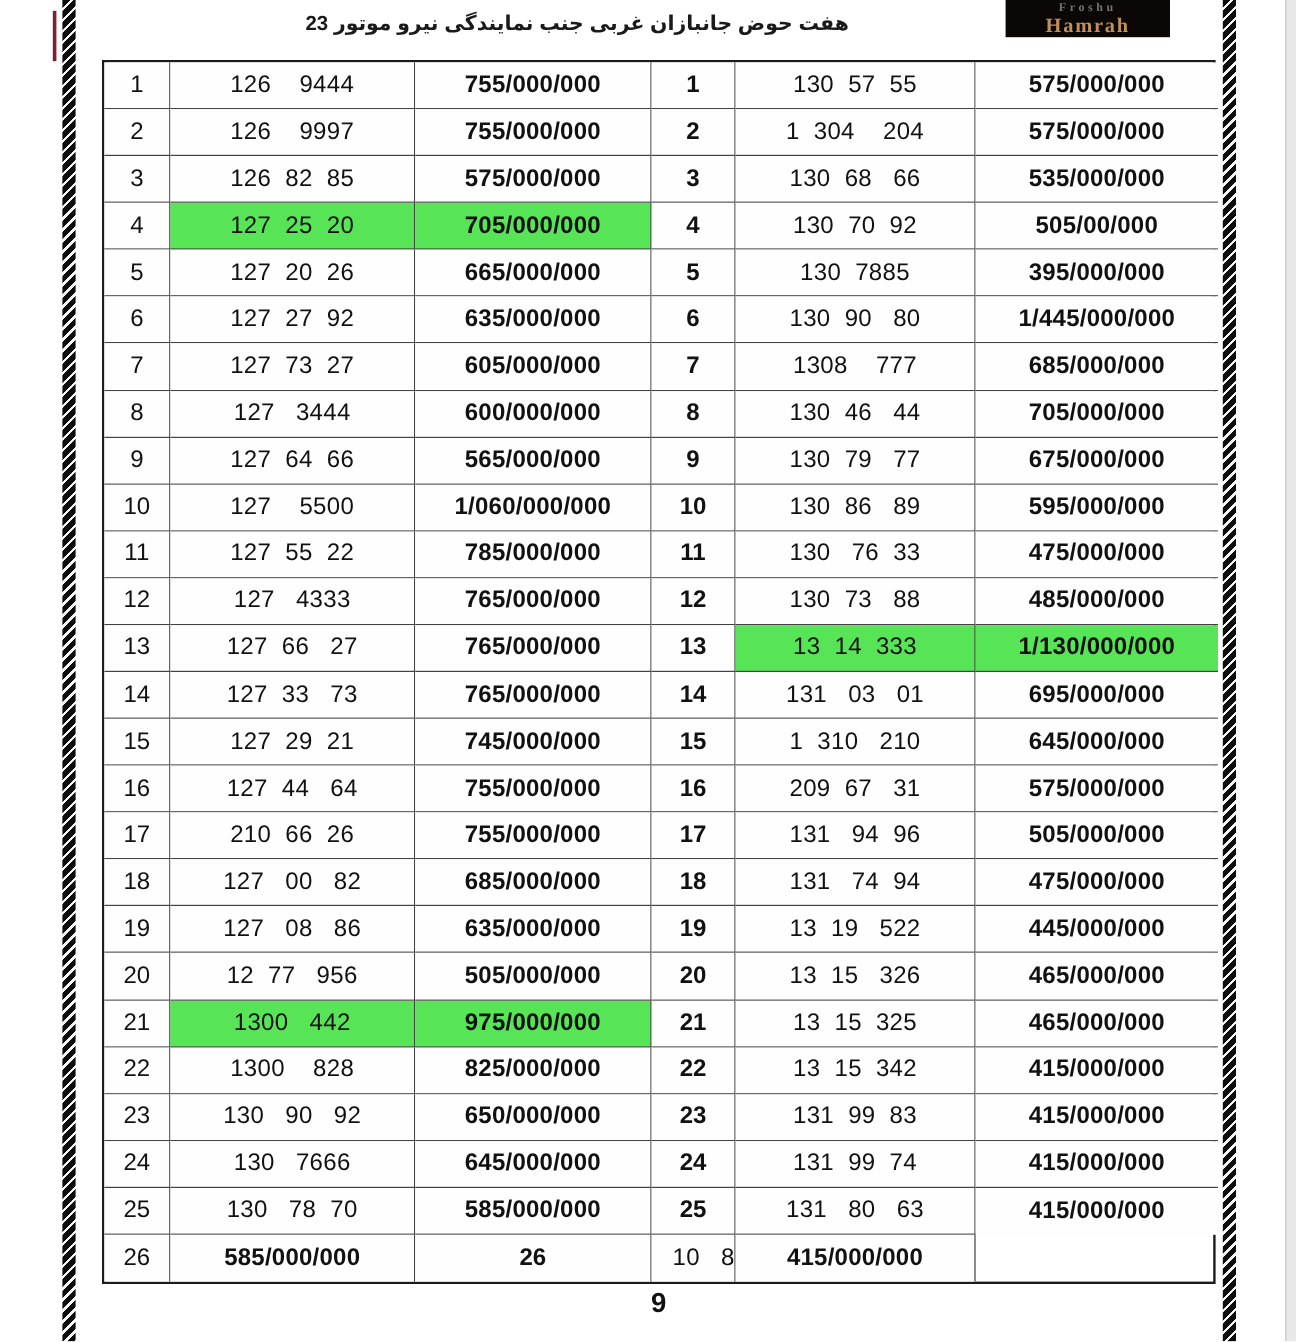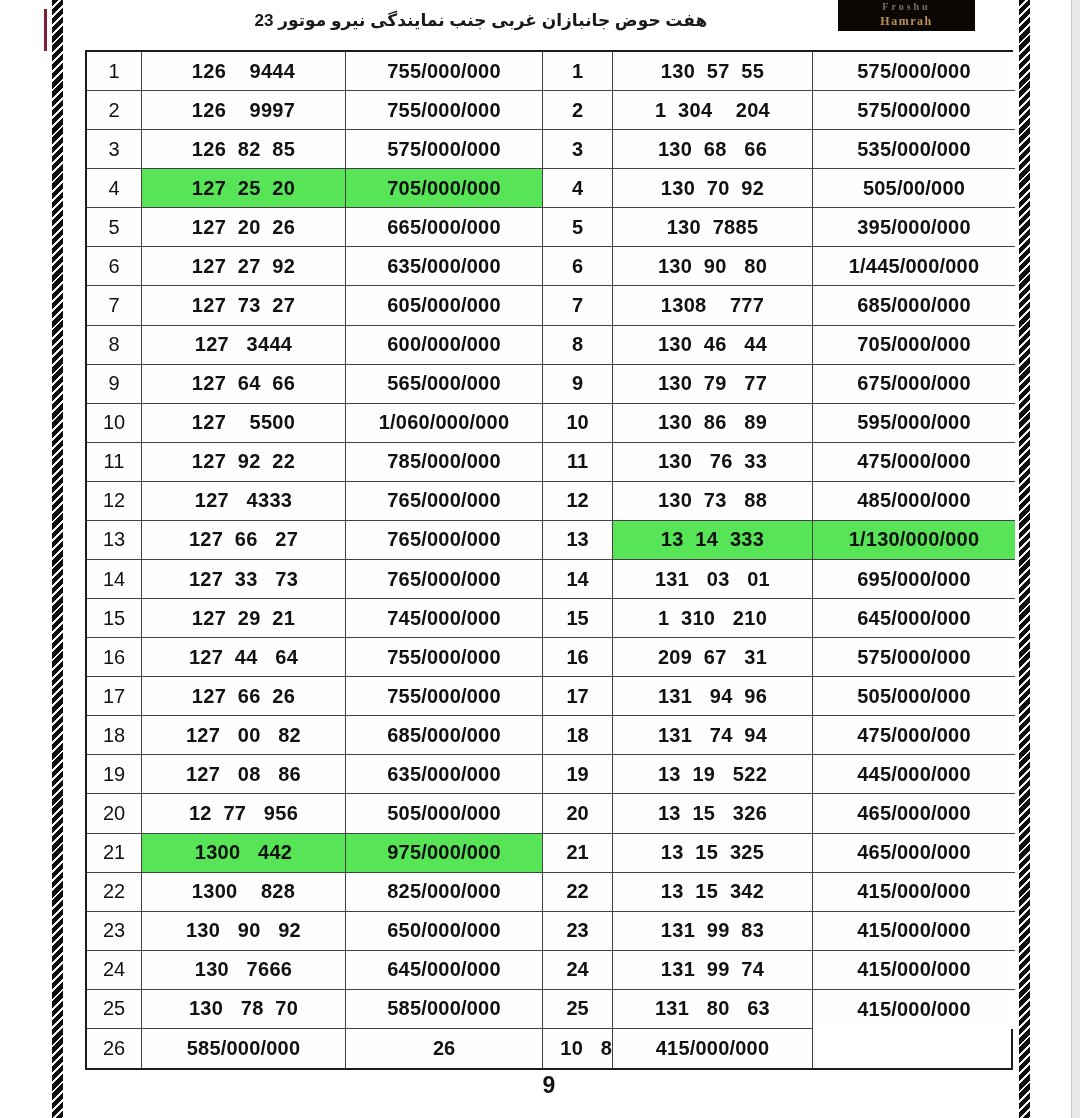--- a/index.html
+++ b/index.html
@@ -39,42 +39,42 @@
   
   .logo {
     position:absolute; left:838px; top:0; width:137px; height:31px;
     background:#0a0705; overflow:hidden;
     display:flex; flex-direction:column; align-items:center; justify-content:flex-end;
     font-family:"Liberation Serif","DejaVu Serif",serif;
     font-weight:bold; line-height:15px;
     padding-bottom:2px;
   }
   .logo .l1 { color:#737373; font-size:10px; letter-spacing:3px; margin-top:-6px; }
-  .logo .l2 { color:#c0905a; font-size:12px; letter-spacing:1.5px; }
+  .logo .l2 { color:#c0905a; font-size:17px; letter-spacing:1.5px; }
   
   .grid {
     position:absolute; left:85px; top:50px; width:928px; height:1020px;
     display:grid;
     grid-template-columns:55px 204px 197px 70px 200px 202px;
     grid-template-rows:repeat(26, 1fr);
     border:2.5px solid #1c1c1c;
     background:#fff;
   }
   .cell {
     display:flex; align-items:center; justify-content:center;
     border-right:1.5px solid #424242;
     border-bottom:1.5px solid #424242;
     font-size:20px; white-space:pre; overflow:hidden;
     background:#fefefe;
   }
   .cell:nth-child(6n)      { border-right:none; }
   .grid .cell:nth-last-child(-n+6) { border-bottom:none; }
   .c-idx   { font-weight:400; }
   .idx-right { font-weight:700; }
-  .c-phone { font-weight:700; letter-spacing:0.3px; }
+  .c-phone { font-weight:400; letter-spacing:0.3px; }
   .c-price { font-weight:700; letter-spacing:0.2px; }
   .hl      { background:#57e457; }
   
   .page-number {
     position:absolute; left:85px; top:1072px; width:928px;
     text-align:center; font-size:23px; font-weight:700; color:#111;
     font-family:"Liberation Sans","DejaVu Sans",sans-serif;
   }
 </style>
 </head>
@@ -149,21 +149,21 @@
       <div class="cell c-idx idx-right">9</div>
       <div class="cell c-phone">130  79   77</div>
       <div class="cell c-price">675/000/000</div>
       <div class="cell c-idx idx-left">10</div>
       <div class="cell c-phone">127    5500</div>
       <div class="cell c-price">1/060/000/000</div>
       <div class="cell c-idx idx-right">10</div>
       <div class="cell c-phone">130  86   89</div>
       <div class="cell c-price">595/000/000</div>
       <div class="cell c-idx idx-left">11</div>
-      <div class="cell c-phone">127  92  22</div>
+      <div class="cell c-phone">127  55  22</div>
       <div class="cell c-price">785/000/000</div>
       <div class="cell c-idx idx-right">11</div>
       <div class="cell c-phone">130   76  33</div>
       <div class="cell c-price">475/000/000</div>
       <div class="cell c-idx idx-left">12</div>
       <div class="cell c-phone">127   4333</div>
       <div class="cell c-price">765/000/000</div>
       <div class="cell c-idx idx-right">12</div>
       <div class="cell c-phone">130  73   88</div>
       <div class="cell c-price">485/000/000</div>
@@ -185,21 +185,21 @@
       <div class="cell c-idx idx-right">15</div>
       <div class="cell c-phone">1  310   210</div>
       <div class="cell c-price">645/000/000</div>
       <div class="cell c-idx idx-left">16</div>
       <div class="cell c-phone">127  44   64</div>
       <div class="cell c-price">755/000/000</div>
       <div class="cell c-idx idx-right">16</div>
       <div class="cell c-phone">209  67   31</div>
       <div class="cell c-price">575/000/000</div>
       <div class="cell c-idx idx-left">17</div>
-      <div class="cell c-phone">127  66  26</div>
+      <div class="cell c-phone">210  66  26</div>
       <div class="cell c-price">755/000/000</div>
       <div class="cell c-idx idx-right">17</div>
       <div class="cell c-phone">131   94  96</div>
       <div class="cell c-price">505/000/000</div>
       <div class="cell c-idx idx-left">18</div>
       <div class="cell c-phone">127   00   82</div>
       <div class="cell c-price">685/000/000</div>
       <div class="cell c-idx idx-right">18</div>
       <div class="cell c-phone">131   74  94</div>
       <div class="cell c-price">475/000/000</div>

